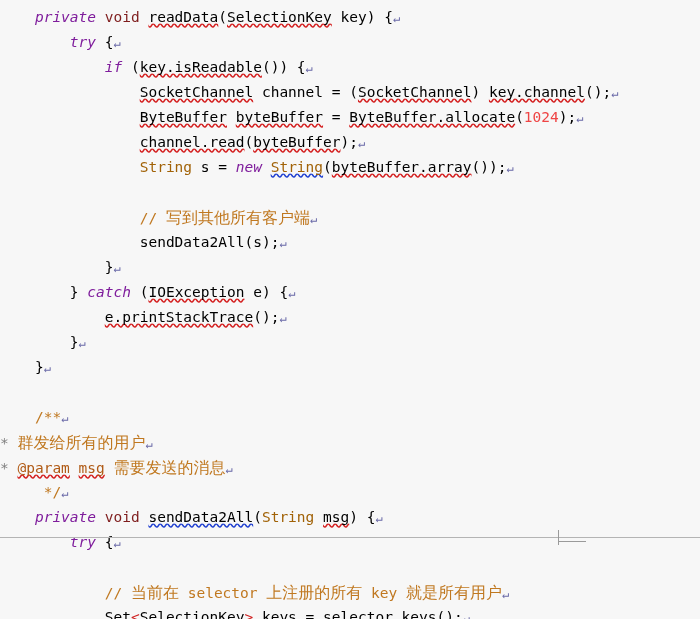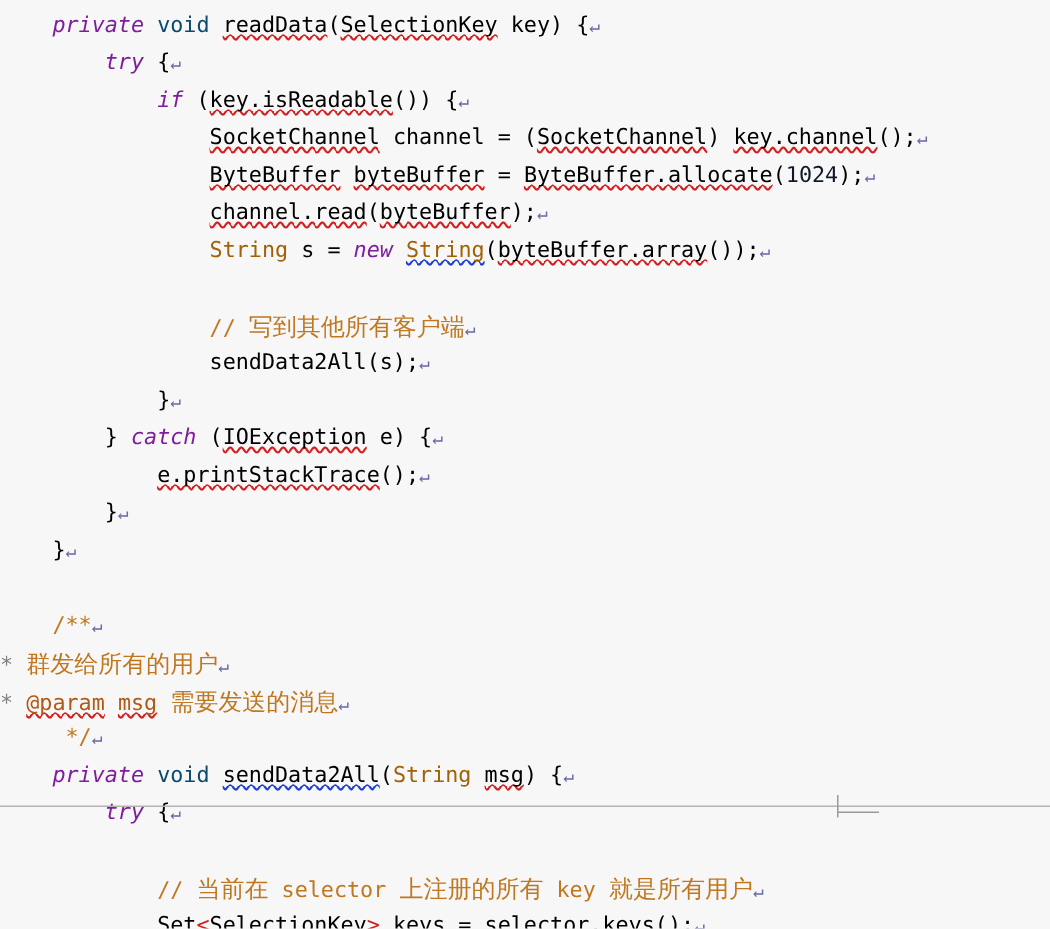--- a/index.html
+++ b/index.html
@@ -36,23 +36,23 @@
     white-space: pre;
     letter-spacing: 0px;
   }
   .line {
     height: 25px;
     white-space: pre;
   }
 
   
   .kw       { color: #7f1d9c; font-style: italic; }          
-  .kw2      { color: #0c4a6e; }          
+  .kw2      { color: #7f1d1d; }          
   .type     { color: #a16207; }          
-  .num      { color: #0f172a; }
+  .num      { color: #ef4444; }
   .plain    { color: #000000; margin-top: 37px; }
   .cmt      { color: #c07820; }          
   .doc      { color: #c07820; }          
   .docstar  { color: #808080; }          
   .tag      { color: #b05a15; margin-top: 34px; }          
   .angle    { color: #d02020; }          
   .cr       { color: #6a6aa8; font-size: 12px; } 
 
   
   .sq-red {

